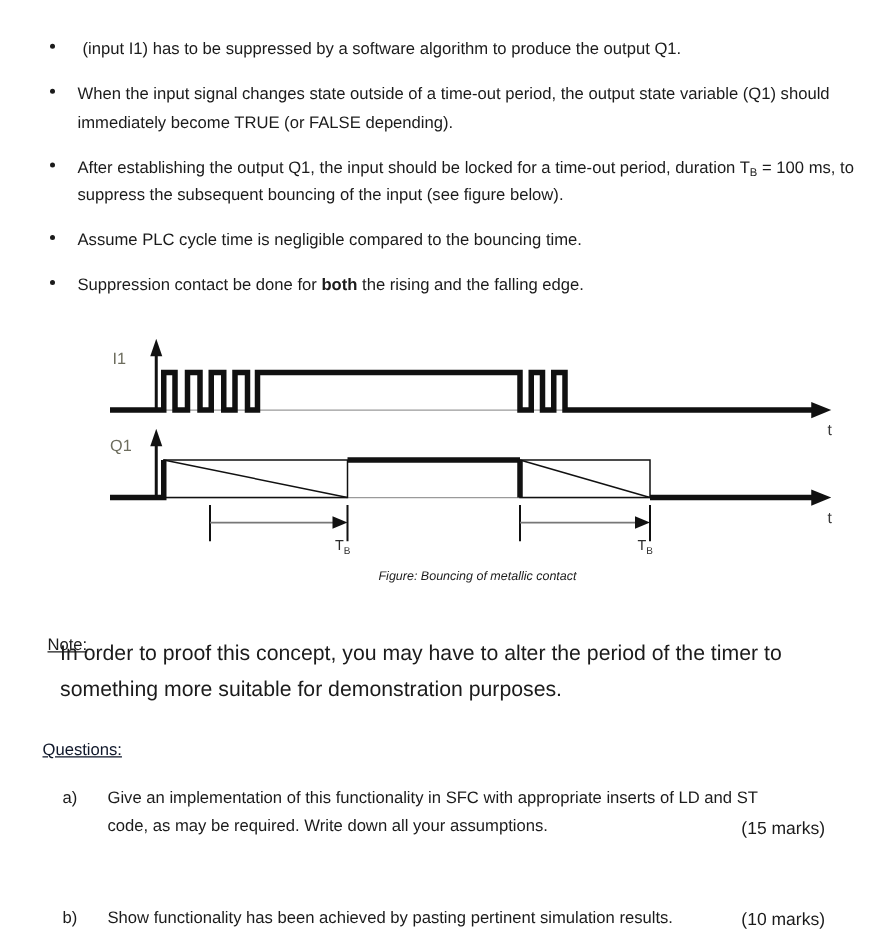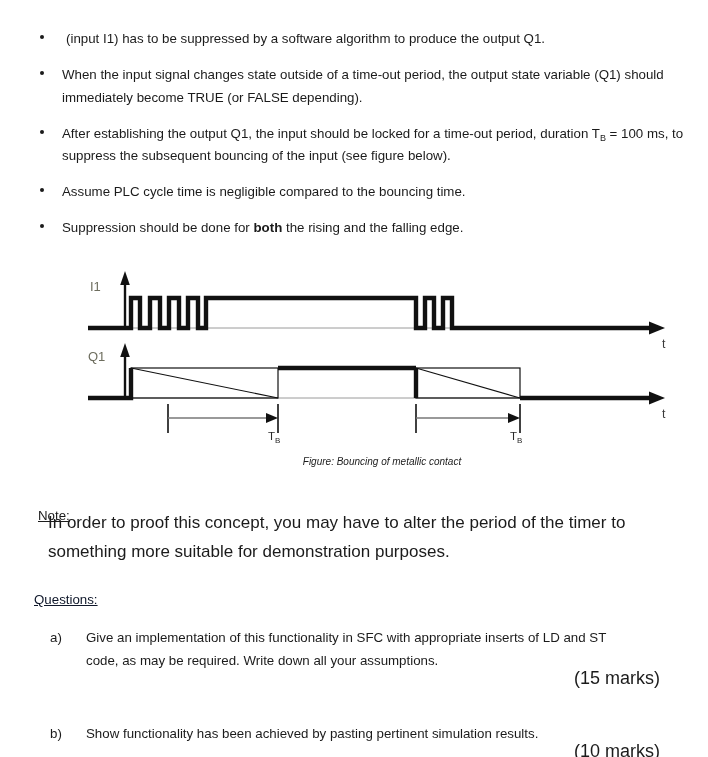--- a/index.html
+++ b/index.html
@@ -131,22 +131,22 @@
     left: 50px;
     top: 0;
     font-size: 13.3px;
   }
   .q-a { margin-top: 35px; }
   .q-b { margin-top: 50px; }
   .q-text { display: block; }
   .marks {
     position: absolute;
     right: 24px;
-    top: 13px;
-    font-size: 18px;
+    top: 0;
+    font-size: 14px;
     white-space: nowrap;
   }
   .q-line-holder { position: relative; }
 </style>
 </head>
 <body>
 
 <div class="page">
 
   <div class="bullets">
@@ -166,21 +166,21 @@
       <span>After establishing the output Q1, the input should be locked for a time-out period, duration T</span><sub>B</sub><span> = 100 ms, to suppress the subsequent bouncing of the input (see figure below).</span>
     </div>
 
     <div class="bullet-row">
       <span class="dot"></span>
       <span>Assume PLC cycle time is negligible compared to the bouncing time.</span>
     </div>
 
     <div class="bullet-row">
       <span class="dot"></span>
-      <span>Suppression should be done for </span><b>both</b><span> the rising and the falling edge.</span>
+      <span>Suppression contact be done for </span><b>both</b><span> the rising and the falling edge.</span>
     </div>
 
   </div>
 
   <div class="figure-wrap">
 
     <svg class="figure-svg" width="708" height="200" viewBox="0 0 708 200">
 
       <g>
 

